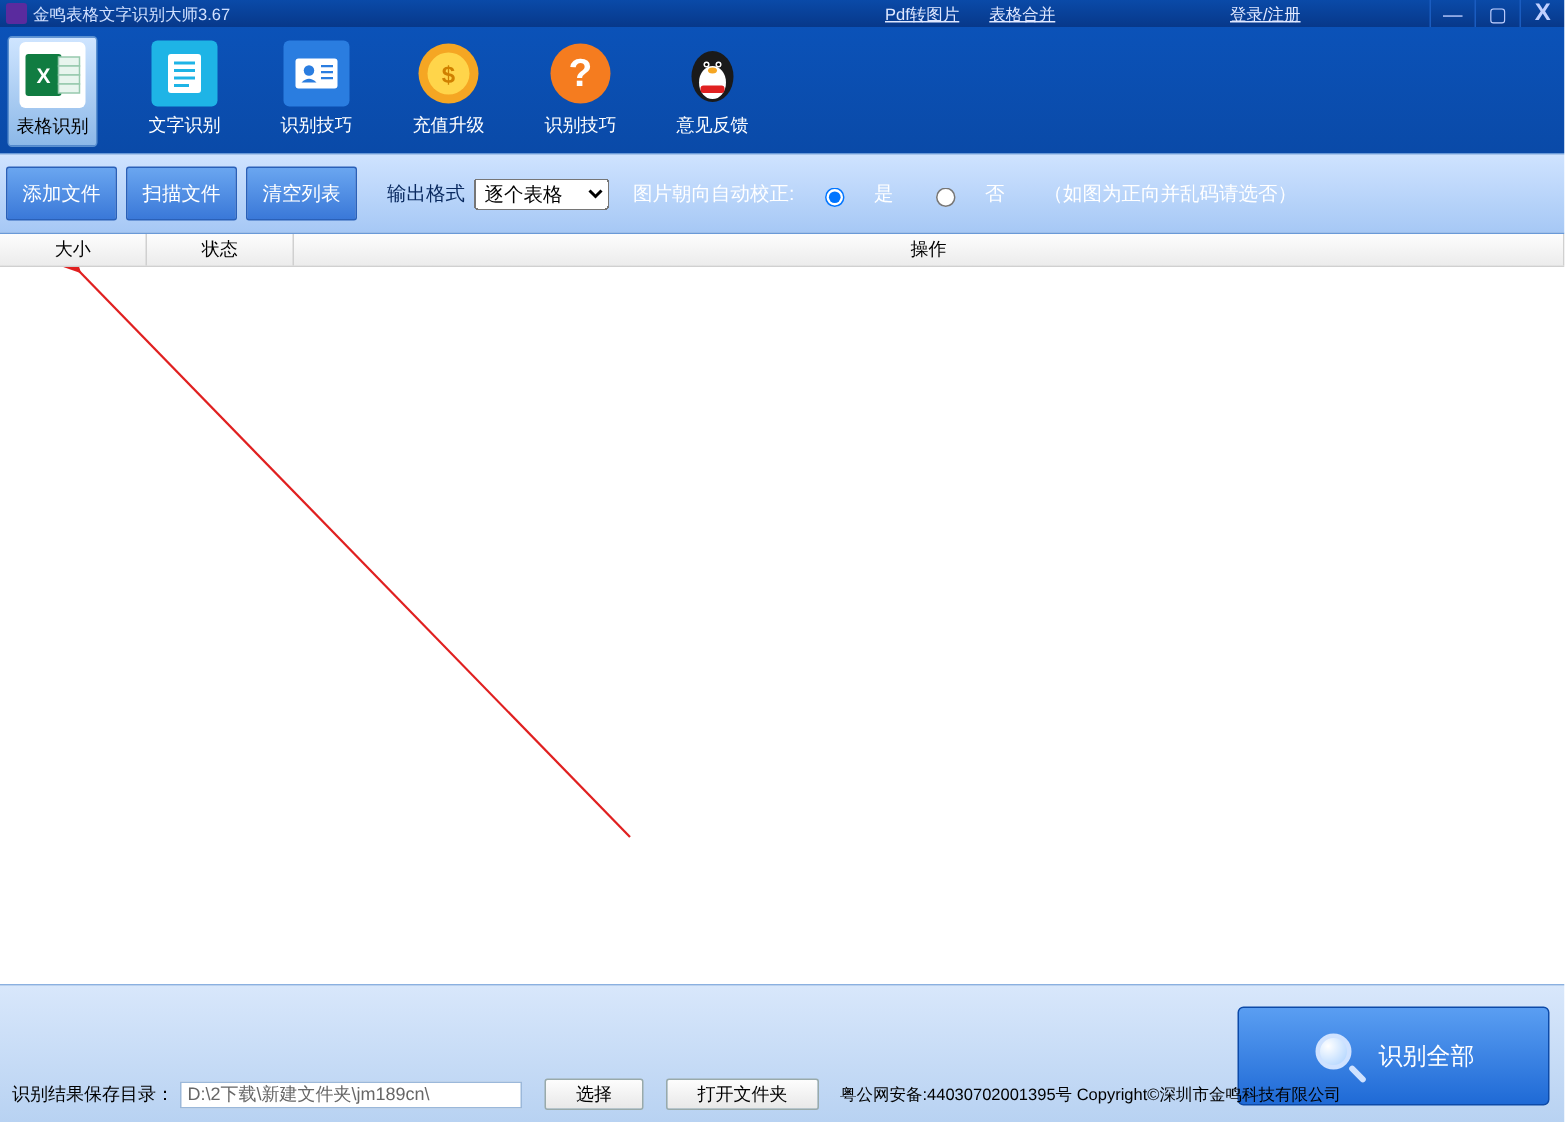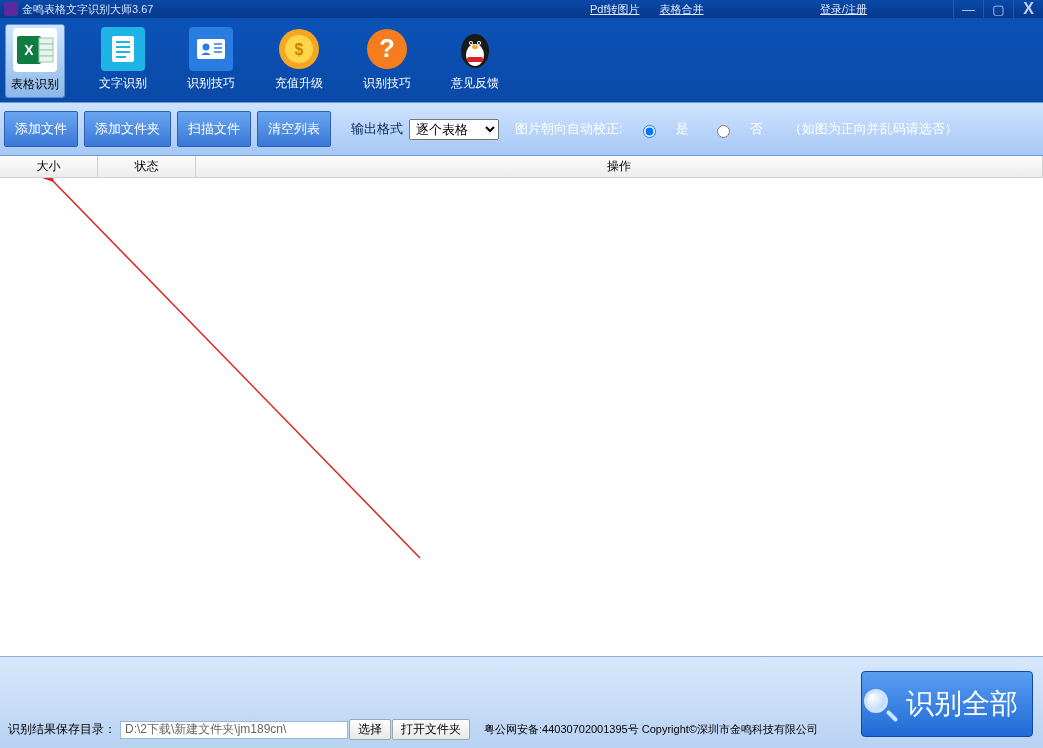--- a/index.html
+++ b/index.html
@@ -182,46 +182,46 @@
   font-size: 12px;
   padding: 1px 4px;
   background: #fff;
   border: 1px solid #9bb8da;
   color: #666;
 }
 .bottom-inner .small-btn {
   background: linear-gradient(#fdfdfd, #e8e8e8);
   border: 1px solid #9aa;
   border-radius: 2px;
-  padding: 1px 8px;
-  margin-left: 1px;
+  padding: 1px 20px;
+  margin-left: 15px;
   font-size: 12px;
   cursor: pointer;
 }
 .bottom-inner .copyright {
   margin-left: 14px;
   font-size: 11px;
   color: #000;
 }
 .recognize-all {
   position: absolute;
   right: 10px;
   top: 14px;
-  width: 172px;
+  width: 208px;
   height: 66px;
   background: linear-gradient(#5a9ef2, #1f6ad6);
   border: 1px solid #0d4aa8;
   border-radius: 4px;
   display: flex;
   align-items: center;
-  justify-content: flex-start;
+  justify-content: center;
   gap: 10px;
   cursor: pointer;
   color: #fff;
-  font-size: 28px;
+  font-size: 16px;
 }
 .magnifier {
   width: 34px; height: 34px; position: relative;
 }
 .magnifier .lens {
   width: 24px; height: 24px; border: 3px solid #cfe2ff; border-radius: 50%;
   position: absolute; left: 2px; top: 2px;
   background: radial-gradient(circle at 30% 30%, #ffffff, #a8d0ff);
 }
 .magnifier .handle {
@@ -321,21 +321,20 @@
         <ellipse cx="22" cy="20" rx="3" ry="2" fill="#f5a623"></ellipse>
         <rect x="14" y="30" width="16" height="5" fill="#e02020" rx="2"></rect>
       </svg>
     </div>
     <span>意见反馈</span>
   </div>
 </div>
 
 <div class="action-bar">
   <button class="action-btn">添加文件</button>
-  <button class="action-btn">添加文件夹</button>
   <button class="action-btn">扫描文件</button>
   <button class="action-btn">清空列表</button>
   <span class="label-dark">输出格式</span>
   <select>
     <option>逐个表格</option>
   </select>
   <div class="radio-group">
     <span class="lbl" style="margin-left:10px;">图片朝向自动校正:</span>
     <input type="radio" name="oc" checked="" style="">
     <span class="lbl">是</span>

